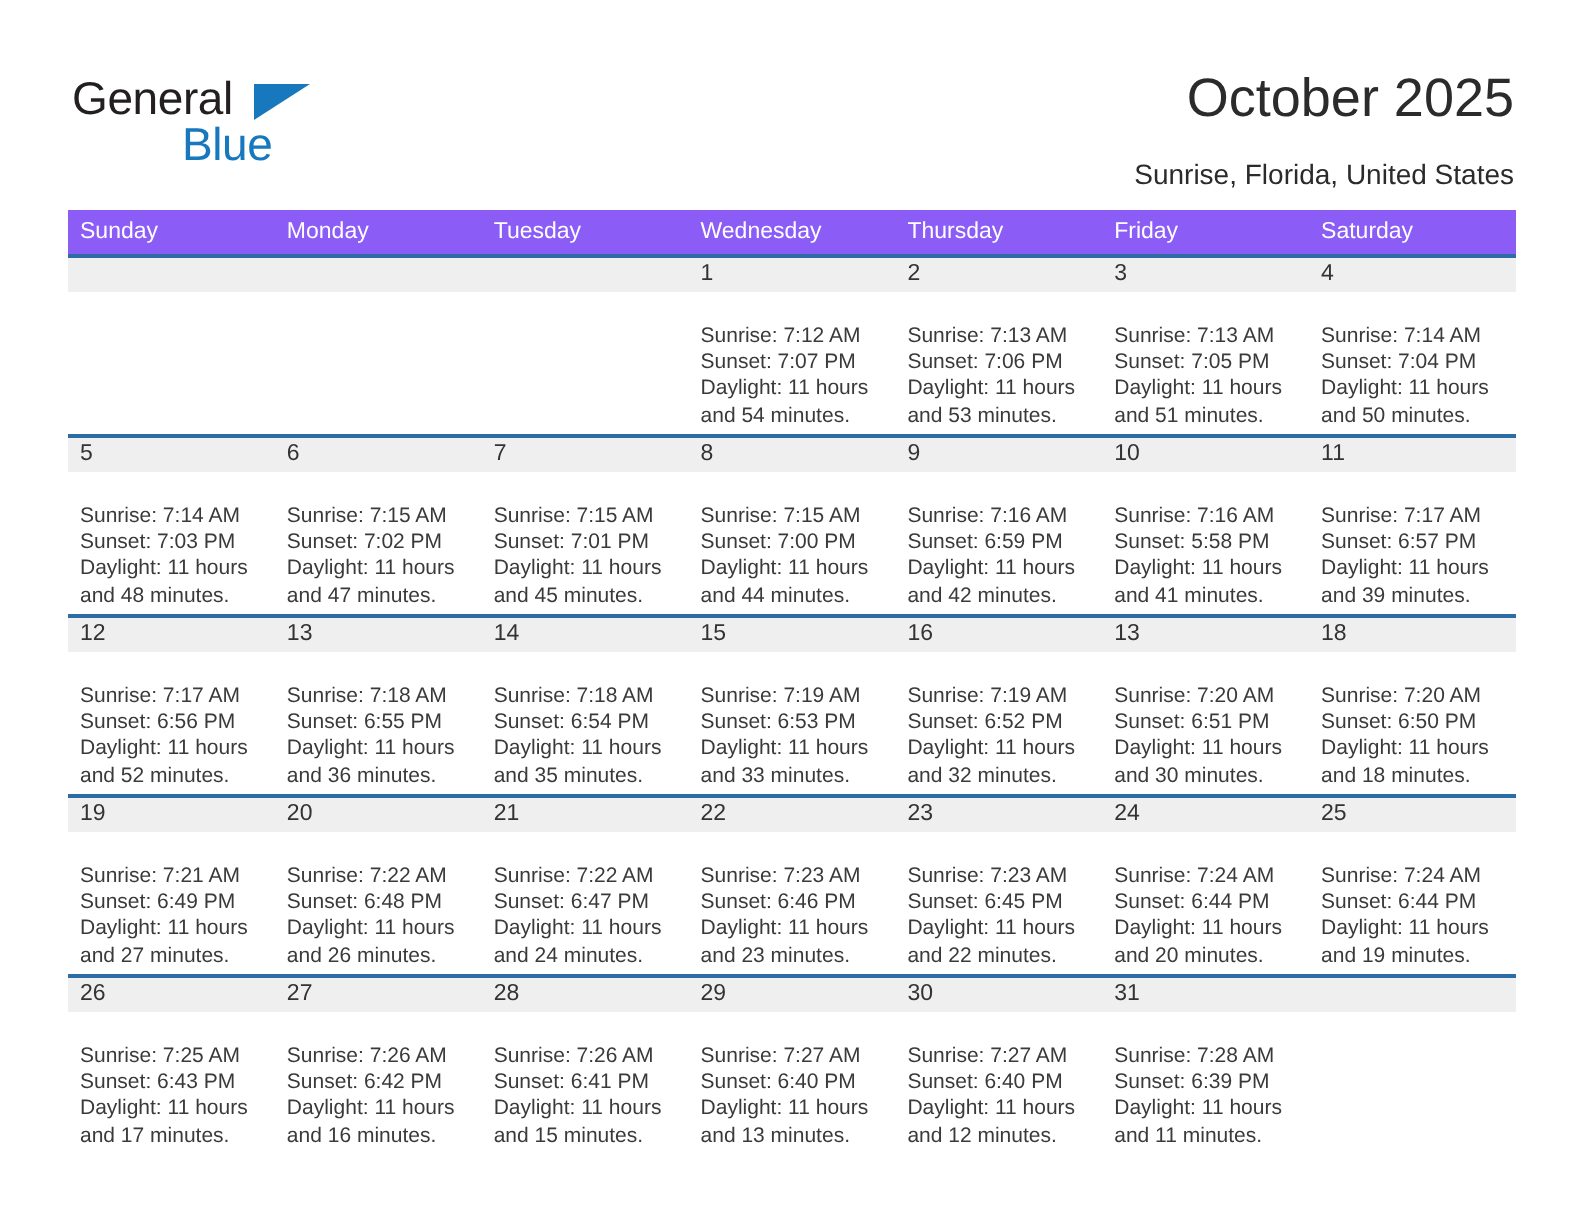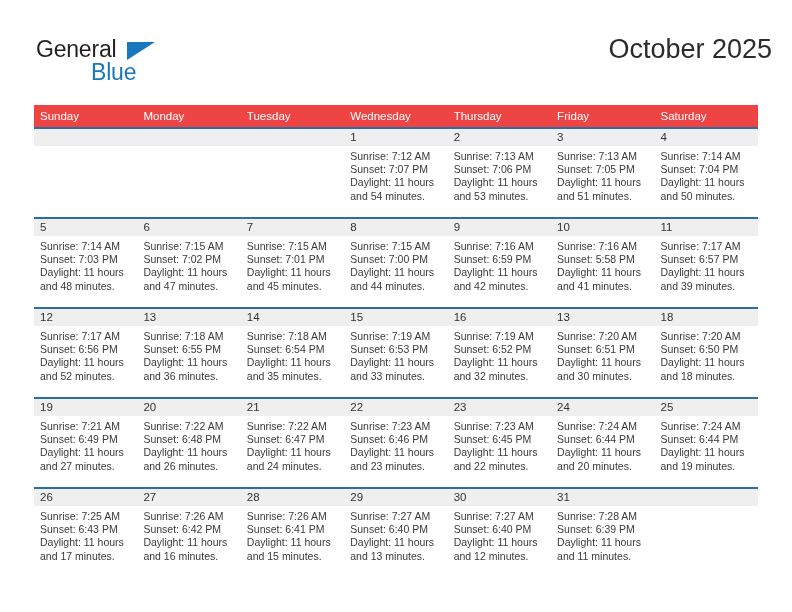--- a/index.html
+++ b/index.html
@@ -29,39 +29,39 @@
     width:0; height:0;
     border-left:28px solid #1878be;
     border-bottom:18px solid transparent;
   }
   .logo-blue {
     position:absolute; left:55px; top:23px;
     font-size:23px; color:#1878be; letter-spacing:-0.2px;
     font-family:"Liberation Sans", sans-serif;
   }
   .title {
-    position:absolute; right:20px; top:34px;
+    position:absolute; right:35px; top:34px;
     font-size:27px; color:#2b2b2b; font-weight:normal;
     text-align:right; white-space:nowrap;
   }
   .subtitle {
     position:absolute; right:35px; top:79px;
     font-size:14px; color:#2b2b2b; font-weight:normal;
     text-align:right; white-space:nowrap;
   }
 
   
   .cal {
     position:absolute; left:34px; top:105px;
     width:724px;
     border-collapse:collapse;
     table-layout:fixed;
   }
   .cal th {
-    background:#ef4444;
+    background:#8b5cf6;
     color:#ffffff;
     font-size:11.5px;
     font-weight:normal;
     text-align:left;
     padding:5px 0 5px 6px;
     height:21px;
     border:none;
   }
   .weekrow { }
   .daycell {
@@ -75,41 +75,42 @@
   .daynum {
     background:#efefef;
     height:17px;
     line-height:17px;
     font-size:11.5px;
     color:#333333;
     padding-left:6px;
   }
   .daynum.empty { color:transparent; }
   .info {
-    padding:4px 6px 0 6px;
+    padding:16px 6px 0 6px;
     font-size:10.5px;
     line-height:13.2px;
     color:#3a3a3a;
   }
   .info div { white-space:nowrap; }
 </style>
 </head>
 <body>
 
 <div class="page">
 
   <div class="header">
 
     <div class="logo">
       <span class="logo-general">General</span>
       <span class="logo-tri"></span>
       <span class="logo-blue">Blue</span>
     </div>
 
     <div class="title">October 2025</div>
+    <div class="subtitle">Sunrise, Florida, United States</div>
   </div>
 
   <table class="cal">
     <thead>
       <tr>
         <th>Sunday</th>
         <th>Monday</th>
         <th>Tuesday</th>
         <th>Wednesday</th>
         <th>Thursday</th>

